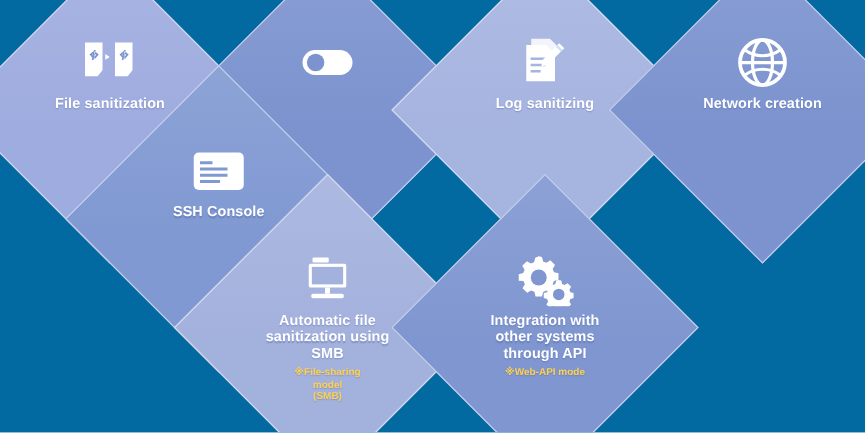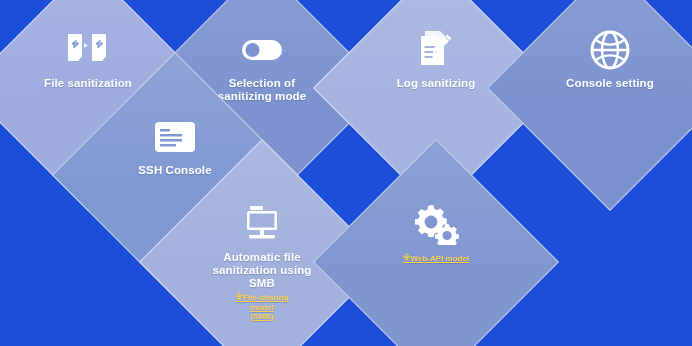--- a/index.html
+++ b/index.html
@@ -42,21 +42,20 @@
   }
   .note{
     color:#ffd24d;
     font-size:8px;
     font-weight:bold;
     line-height:9.5px;
     text-align:center;
     margin-top:3px;
     max-width:90px;
     text-shadow:0 1px 1px rgba(60,80,140,.3);
-    text-decoration:underline;
   }
 
   
   .t-lightA{background:#9facdf;}
   .t-lightB{background:#a6b4e0;}
   .t-lightC{background:#aab7e0;}
   .t-midA{background:#7c93cf;}
   .t-midB{background:#8099d2;}
   .t-midC{background:#8397d1;}
   .t-midE{background:#7f96d0;}
@@ -65,21 +64,21 @@
   
   .cell .shape::after{
     content:"";position:absolute;inset:0;
     background:linear-gradient(135deg,rgba(255,255,255,.10),rgba(255,255,255,0) 55%);
     pointer-events:none;
   }
 </style>
 </head>
 <body>
 
-<div id="stage" style="background: #1d4ed8;">
+<div id="stage" style="background: #0369a1;">
 
   <div class="cell" style="left:1px;  top:1px;">
     <div class="shape t-lightA" style="background: rgb(159, 172, 223);"></div>
     <div class="inner">
       <span class="ico">
         <svg width="46" height="40" viewBox="0 0 46 40">
           <path fill="#fff" d="M3 4h14v22l-4 5H3z"></path>
           <path fill="#fff" d="M17 26l-4 5v-5z" opacity=".75"></path>
           <path fill="#7c93cf" d="M6.6 13.5l3.1-2.6 1 1.3-2 1.8 2 1.8-1 1.3zM14 13.5l-3.1-2.6-1 1.3 2 1.8-2 1.8 1 1.3zM10.2 10h1.4l-1.8 8h-1.4z"></path>
           <path fill="#fff" d="M19.2 13.2l3.6 2.3-3.6 2.3z"></path>
@@ -95,21 +94,20 @@
 
   <div class="cell" style="left:175px;top:1px;">
     <div class="shape t-midA" style="background: rgb(124, 147, 207);"></div>
     <div class="inner">
       <span class="ico">
         <svg width="46" height="26" viewBox="0 0 46 26">
           <rect x="3" y="3" width="40" height="20" rx="10" fill="#fff"></rect>
           <circle cx="13.5" cy="13" r="7" fill="#7c93cf"></circle>
         </svg>
       </span>
-      <span class="lbl">Selection of<br>sanitizing mode</span>
       <span class="note"></span>
     </div>
   </div>
 
   <div class="cell" style="left:349px;top:1px;">
     <div class="shape t-lightB" style="background: rgb(166, 180, 224);"></div>
     <div class="inner">
       <span class="ico">
         <svg width="46" height="44" viewBox="0 0 46 44">
           <path fill="#fff" opacity=".85" d="M12 3h15l7 7v4l-9 9v12H12z"></path>
@@ -129,21 +127,21 @@
     <div class="inner">
       <span class="ico">
         <svg width="44" height="44" viewBox="0 0 44 44">
           <circle cx="22" cy="22" r="18" fill="none" stroke="#fff" stroke-width="3"></circle>
           <ellipse cx="22" cy="22" rx="8" ry="18" fill="none" stroke="#fff" stroke-width="2.6"></ellipse>
           <line x1="4" y1="22" x2="40" y2="22" stroke="#fff" stroke-width="2.6"></line>
           <path d="M8 12c4 3 9 4.6 14 4.6S32 15 36 12" fill="none" stroke="#fff" stroke-width="2.4"></path>
           <path d="M8 32c4-3 9-4.6 14-4.6S32 29 36 32" fill="none" stroke="#fff" stroke-width="2.4"></path>
         </svg>
       </span>
-      <span class="lbl">Console setting</span>
+      <span class="lbl">Network creation</span>
       <span class="note"></span>
     </div>
   </div>
 
   <div class="cell" style="left:88px; top:88px;">
     <div class="shape t-midB" style="background: rgb(128, 153, 210);"></div>
     <div class="inner">
       <span class="ico">
         <svg width="46" height="36" viewBox="0 0 46 36">
           <rect x="3" y="3" width="40" height="30" rx="4" fill="#fff"></rect>
@@ -178,17 +176,18 @@
     <div class="shape t-midE" style="background: rgb(127, 150, 208);"></div>
     <div class="inner">
       <span class="ico">
         <svg width="46" height="42" viewBox="0 0 46 42">
           <path fill="#fff" d="M18 2l2.6.5.9 3.6 2.6 1.1 3.2-1.9 3.7 3.7-1.9 3.2 1.1 2.6 3.6.9v5.2l-3.6.9-1.1 2.6 1.9 3.2-3.7 3.7-3.2-1.9-2.6 1.1-.9 3.6h-5.2l-.9-3.6-2.6-1.1-3.2 1.9-3.7-3.7 1.9-3.2-1.1-2.6L2 21.5v-5.2l3.6-.9 1.1-2.6-1.9-3.2L8.5 5.9l3.2 1.9 2.6-1.1.9-3.6z"></path>
           <circle cx="18" cy="19" r="6.4" fill="#7f96d0"></circle>
           <path fill="#fff" d="M34 21l2 .4.7 2.7 2 .8 2.4-1.4 2.8 2.8-1.4 2.4.8 2 2.7.7v4l-2.7.7-.8 2 1.4 2.4-2.8 2.8-2.4-1.4-2 .8-.7 2.7h-4l-.7-2.7-2-.8-2.4 1.4-2.8-2.8 1.4-2.4-.8-2-2.7-.7v-4l2.7-.7.8-2-1.4-2.4 2.8-2.8 2.4 1.4 2-.8.7-2.7z"></path>
           <circle cx="34" cy="32.5" r="4.6" fill="#7f96d0"></circle>
         </svg>
       </span>
-      <span class="note">※Web-API model</span>
+      <span class="lbl">Integration with<br>other systems<br>through API</span>
+      <span class="note">※Web-API mode</span>
     </div>
   </div>
 
 </div>
 
 </body></html>

